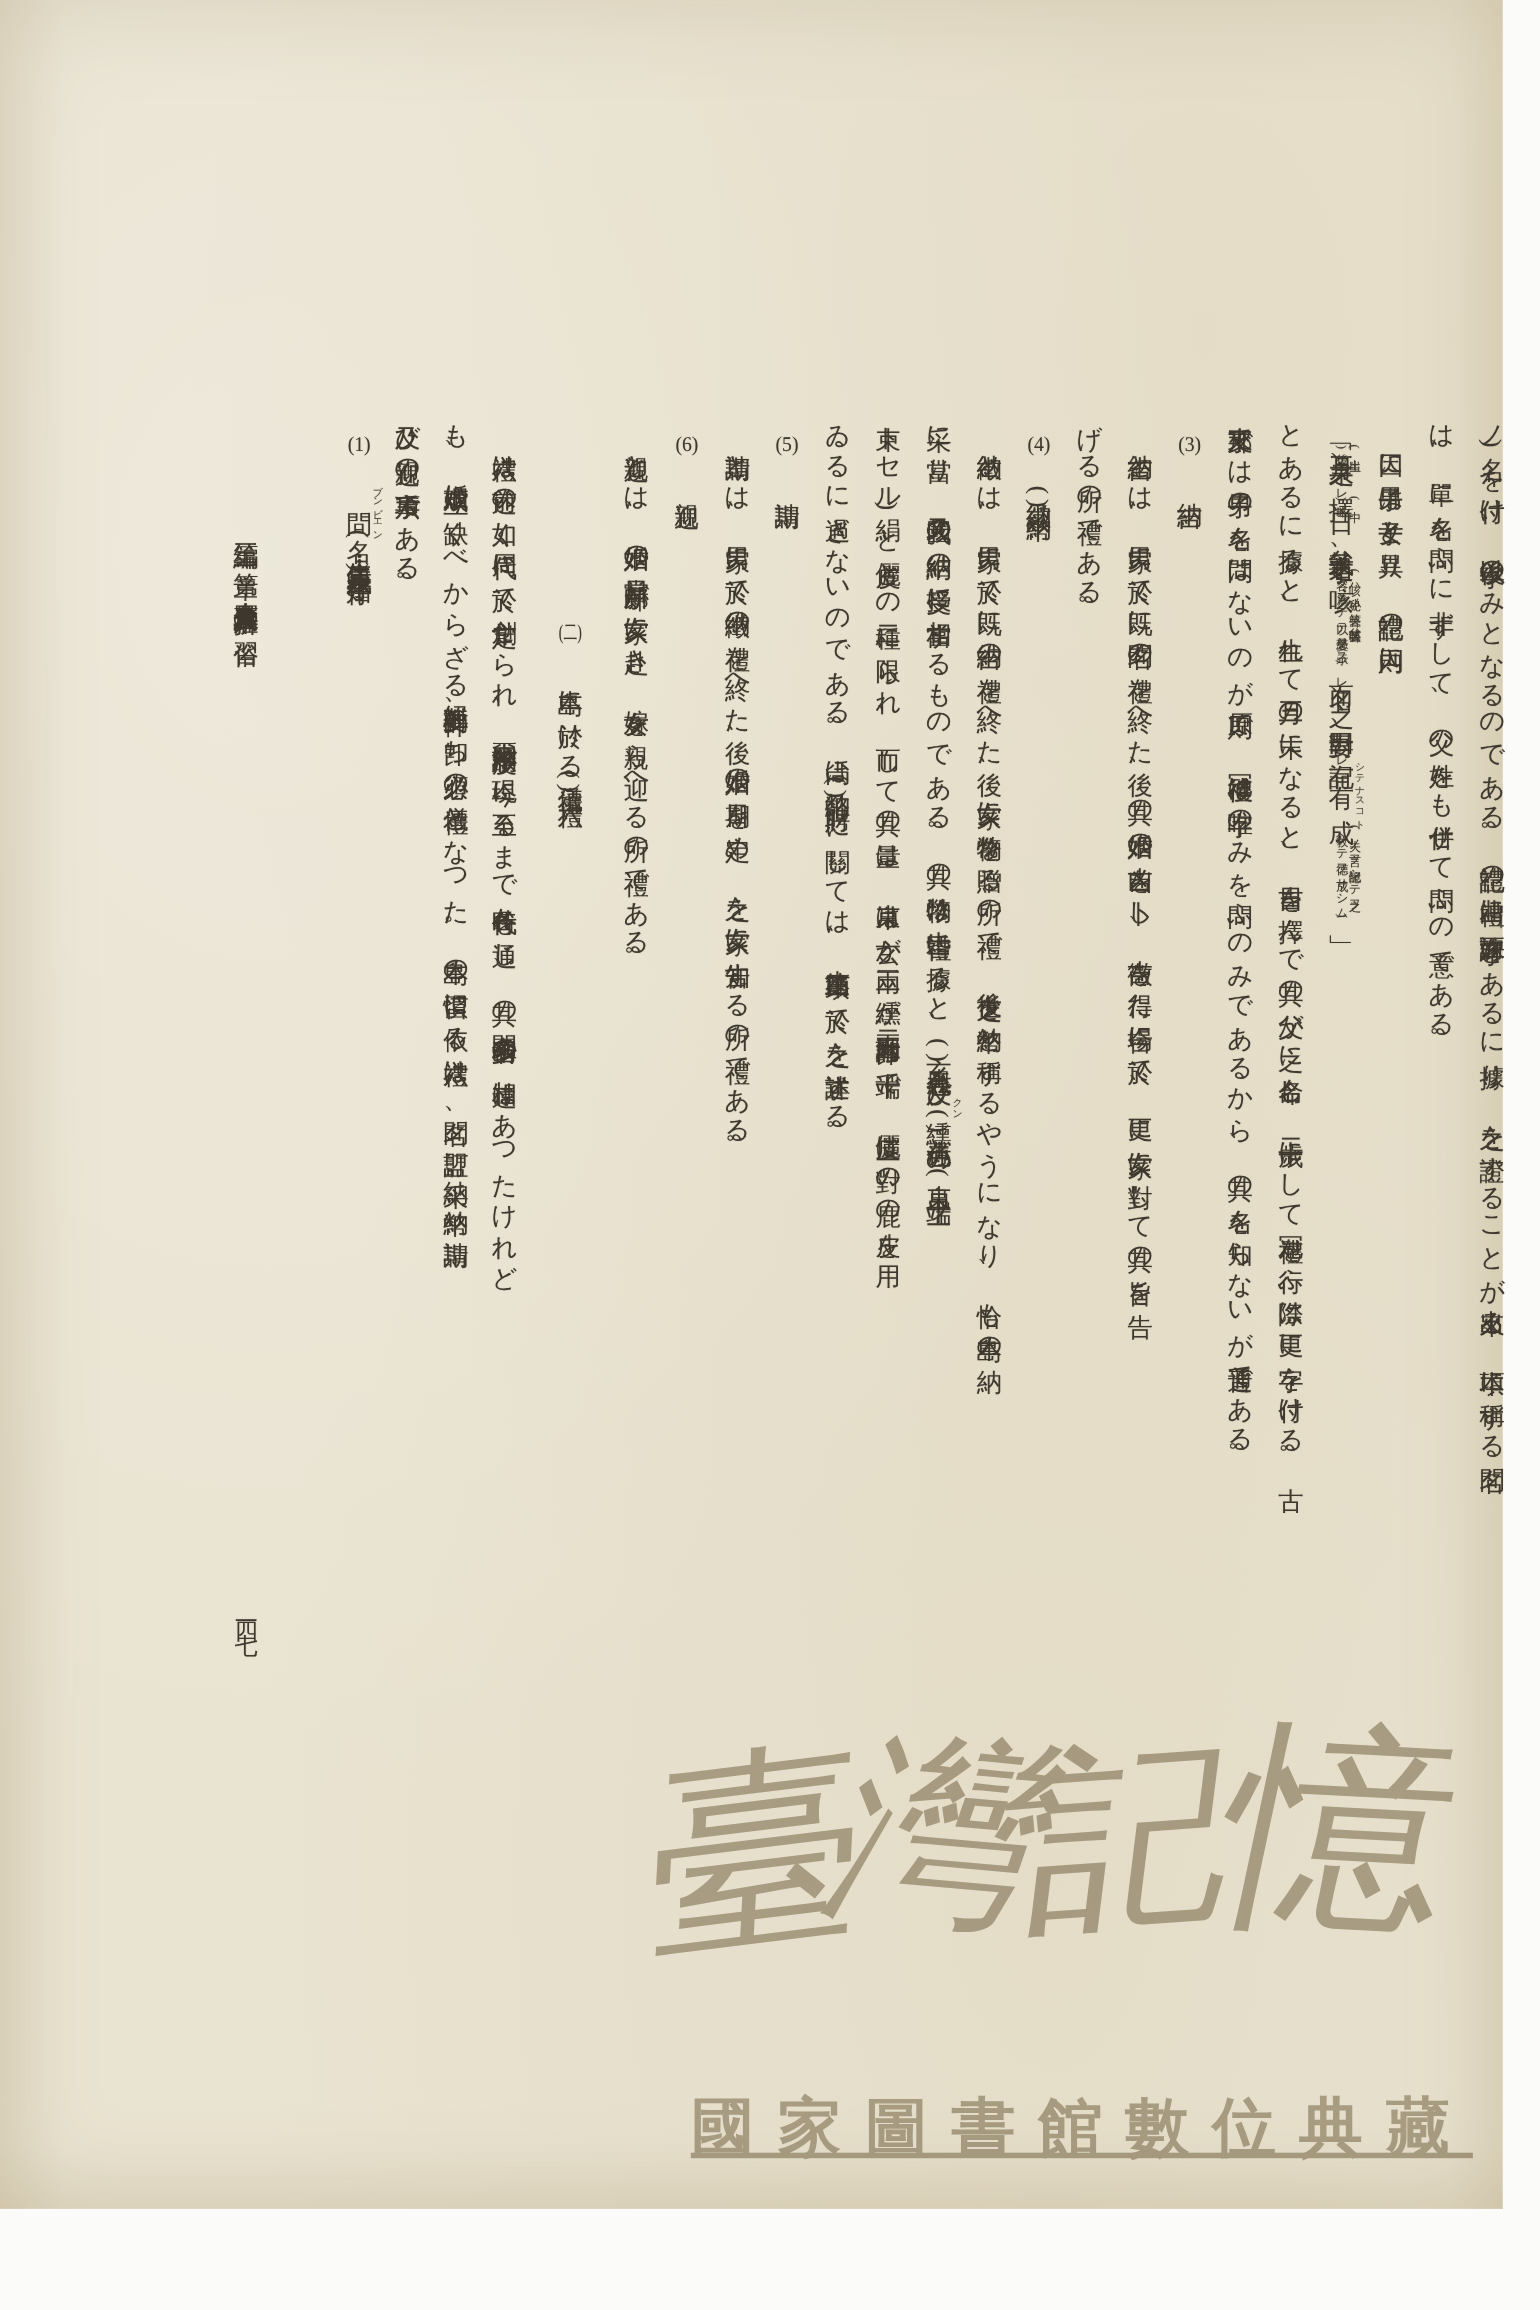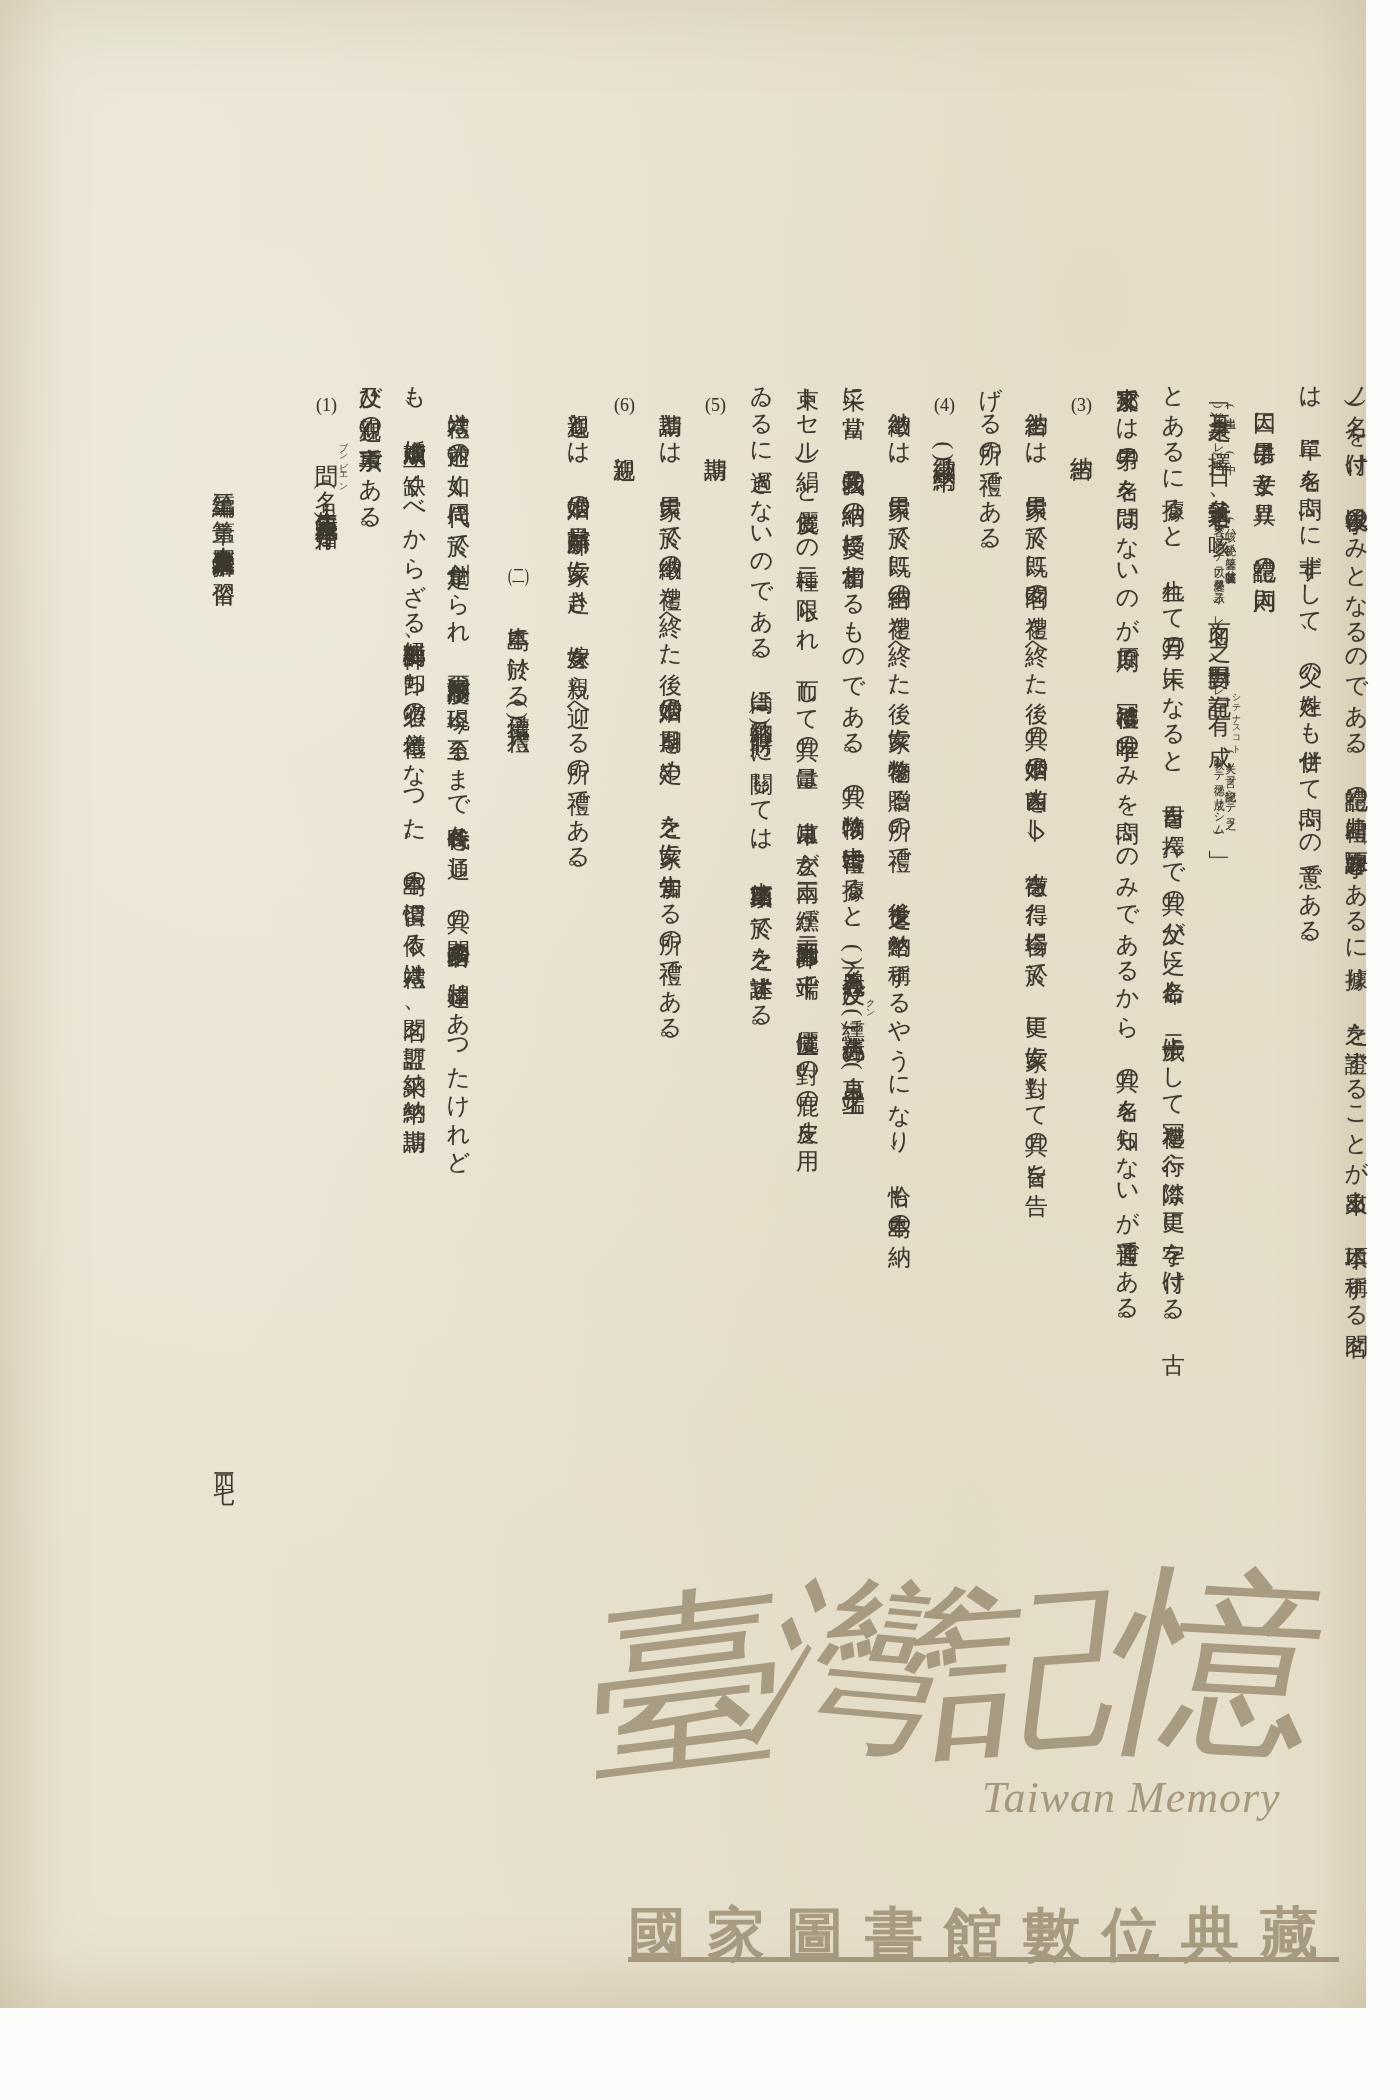--- a/index.html
+++ b/index.html
@@ -121,16 +121,15 @@
 
   <div id="page-number">四一七</div>
 
   <div id="watermark">
     <div id="wm-script">
         <span class="wm-g">臺</span>
         <span class="wm-g">灣</span>
         <span class="wm-g">記</span>
         <span class="wm-g">憶</span>
       </div>
-    <div id="wm-latin">Taiwan Memory</div>
     <div id="wm-library">國家圖書館數位典藏</div>
   </div>
 </div>
 
 </body></html>

